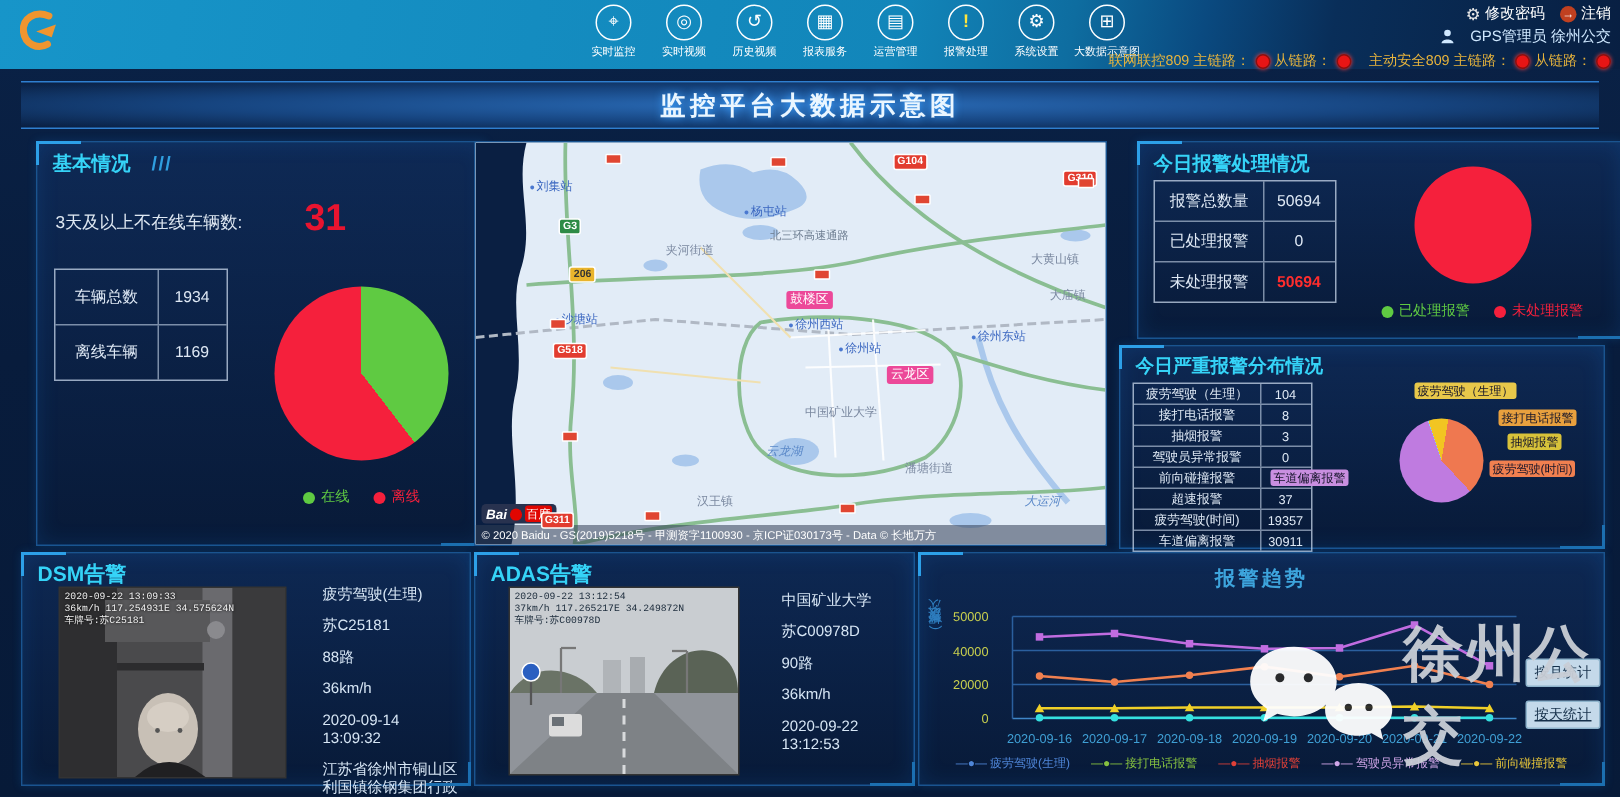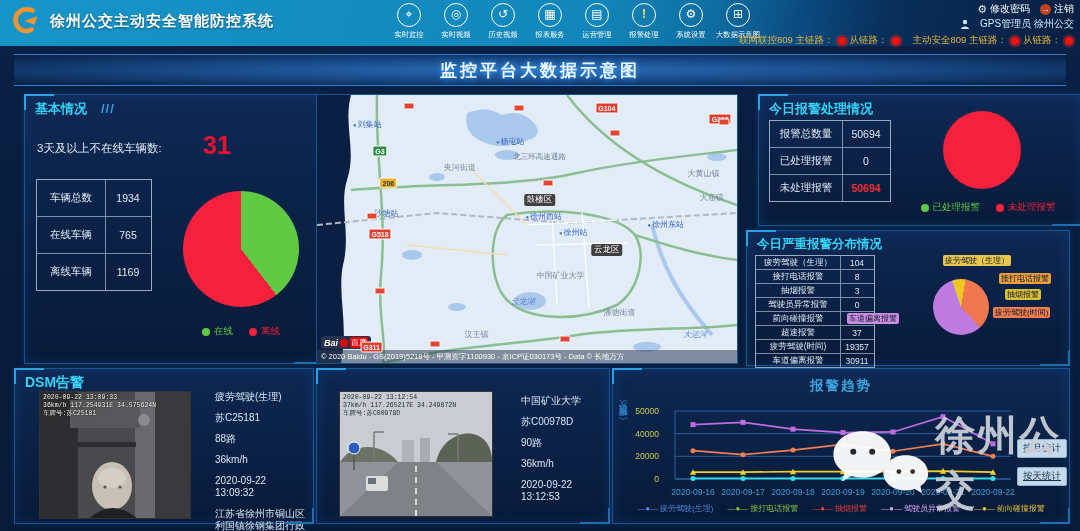--- a/index.html
+++ b/index.html
@@ -59,21 +59,21 @@
   
   .offline-line{position:absolute;left:12px;top:46px;color:#dfe8f2;font-size:11.5px;}
   .offline-val{position:absolute;left:178px;top:36px;color:#e8142f;font-size:25px;font-weight:bold;}
   
   .map-panel{position:absolute;left:316px;top:94px;width:420px;height:268px;background:#dfe9f5;
     border:1px solid #1a5490;overflow:hidden;}
   .ml{position:absolute;white-space:nowrap;transform:translate(-50%,-50%);}
   .ml-station{font-size:8px;color:#3a66c0;}
   .ml-station::before{content:"●";color:#4a78d0;font-size:6px;margin-right:1px;}
   .ml-area{font-size:8px;color:#7a88a0;}
-  .ml-district{font-size:8.5px;color:#fff;background:#404040;border-radius:2px;padding:0 3px;}
+  .ml-district{font-size:8.5px;color:#fff;background:#ec4899;border-radius:2px;padding:0 3px;}
   .ml-road{font-size:7.5px;color:#6b7b8f;}
   .ml-water{font-size:8px;color:#5a88c8;font-style:italic;}
   .ml-poi{font-size:8px;color:#7a88a0;}
   .shield{position:absolute;font-size:7px;font-weight:bold;color:#fff;background:#e23c2f;
     border:1px solid #fff;border-radius:2px;padding:0 2px;transform:translate(-50%,-50%);line-height:9px;}
   .shield.yellow{background:#e9b42c;color:#333;}
   .shield.green{background:#2e8b46;}
   .rmark{position:absolute;width:9px;height:5px;background:#e04632;border:1px solid #fff;border-radius:1px;
     transform:translate(-50%,-50%);}
   .map-attr{position:absolute;left:0;bottom:0;width:100%;height:13px;background:rgba(50,62,86,.55);
@@ -106,21 +106,20 @@
 </style>
 </head>
 <body>
 
 <div class="header">
   <div class="logo-wrap">
     <svg width="32" height="32" viewBox="0 0 34 34">
       <path d="M24 6 C14 2 5 8 6 17 C7 26 16 30 23 26" stroke="#f0952f" stroke-width="5" fill="none" stroke-linecap="round"></path>
       <path d="M15 17 L29 12 L26 21 Z" fill="#f0952f"></path>
     </svg>
-    <span class="app-title">徐州公交主动安全智能防控系统</span>
   </div>
   <div class="nav">
       <div class="nav-item">
         <div class="nav-ico">⌖</div>
         <div class="nav-label">实时监控</div>
       </div>
       <div class="nav-item">
         <div class="nav-ico">◎</div>
         <div class="nav-label">实时视频</div>
       </div>
@@ -189,24 +188,20 @@
 </div>
 
 <div class="panel" style="left:24px;top:94px;width:298px;height:268px;">
   <div class="panel-title"><span>基本情况</span><span class="slashes">///</span></div>
   <div class="offline-line">3天及以上不在线车辆数:</div>
   <div class="offline-val">31</div>
   <div class="dtable" id="basic-table" style="left:11px;top:84px;width:114px;">
       <div class="trow" style="height: 36px;">
         <div class="tcell tlabel" style="width: 68px; font-size: 10.5px;">车辆总数</div>
         <div class="tcell tval" style="width: 44px; font-size: 10.5px;">1934</div>
-      </div>
-      <div class="trow" style="height: 36px;">
-        <div class="tcell tlabel" style="width: 68px; font-size: 10.5px;">在线车辆</div>
-        <div class="tcell tval" style="width: 44px; font-size: 10.5px;">765</div>
       </div>
       <div class="trow" style="height: 36px;">
         <div class="tcell tlabel" style="width: 68px; font-size: 10.5px;">离线车辆</div>
         <div class="tcell tval" style="width: 44px; font-size: 10.5px;">1169</div>
       </div>
     </div>
   <div class="pie" id="basic-pie" style="left: 158px; top: 96px; width: 116px; height: 116px; background: conic-gradient(rgb(95, 202, 66) 0%, rgb(95, 202, 66) 39.5553%, rgb(245, 32, 60) 39.5553%, rgb(245, 32, 60) 100%);"></div>
   <div class="legend-row" id="basic-legend" style="left:140px;right:6px;top:230px;">
       <span class="leg">
         <span class="leg-dot" style="background: rgb(95, 202, 66);"></span>
@@ -353,26 +348,27 @@
         <div class="ov-line">2020-09-22 13:09:33</div>
         <div class="ov-line">36km/h 117.254931E 34.575624N</div>
         <div class="ov-line">车牌号:苏C25181</div>
       </div>
   </div>
   <div class="info-col" id="dsm-info" style="left:200px;top:22px;width:92px;">
       <div class="info-item">疲劳驾驶(生理)</div>
       <div class="info-item">苏C25181</div>
       <div class="info-item">88路</div>
       <div class="info-item">36km/h</div>
-      <div class="info-item">2020-09-22 13:09:32</div>
+      <div class="info-item">2020-09-14 13:09:32</div>
       <div class="info-item">江苏省徐州市铜山区利国镇徐钢集团行政楼徐钢集团行政楼东南357米</div>
     </div>
 </div>
 
 <div class="panel" style="left:316px;top:368px;width:292px;height:154px;">
+  <div class="panel-title" style="font-size:14px;">ADAS告警</div>
   <div class="photo ov-dark" id="adas-photo" style="left:22px;top:22px;width:152px;height:124px;">
     <svg width="152" height="124" viewBox="0 0 152 124" preserveAspectRatio="none" style="position:absolute;left:0;top:0;">
       <rect width="152" height="70" fill="#c9cdd1"></rect>
       <rect y="70" width="152" height="54" fill="#90949a"></rect>
       <path d="M0,124 L58,70 L96,70 L152,124 Z" fill="#7e8286"></path>
       <line x1="76" y1="124" x2="76" y2="72" stroke="#d8dadc" stroke-width="2" stroke-dasharray="6 5"></line>
       <path d="M96,70 C104,34 152,30 152,70 Z" fill="#5a6356"></path>
       <path d="M0,70 C14,48 44,52 58,70 Z" fill="#6a7366"></path>
       <rect x="62" y="48" width="12" height="22" fill="#b0b4b8"></rect>
       <rect x="80" y="46" width="10" height="24" fill="#a8acb0"></rect>

